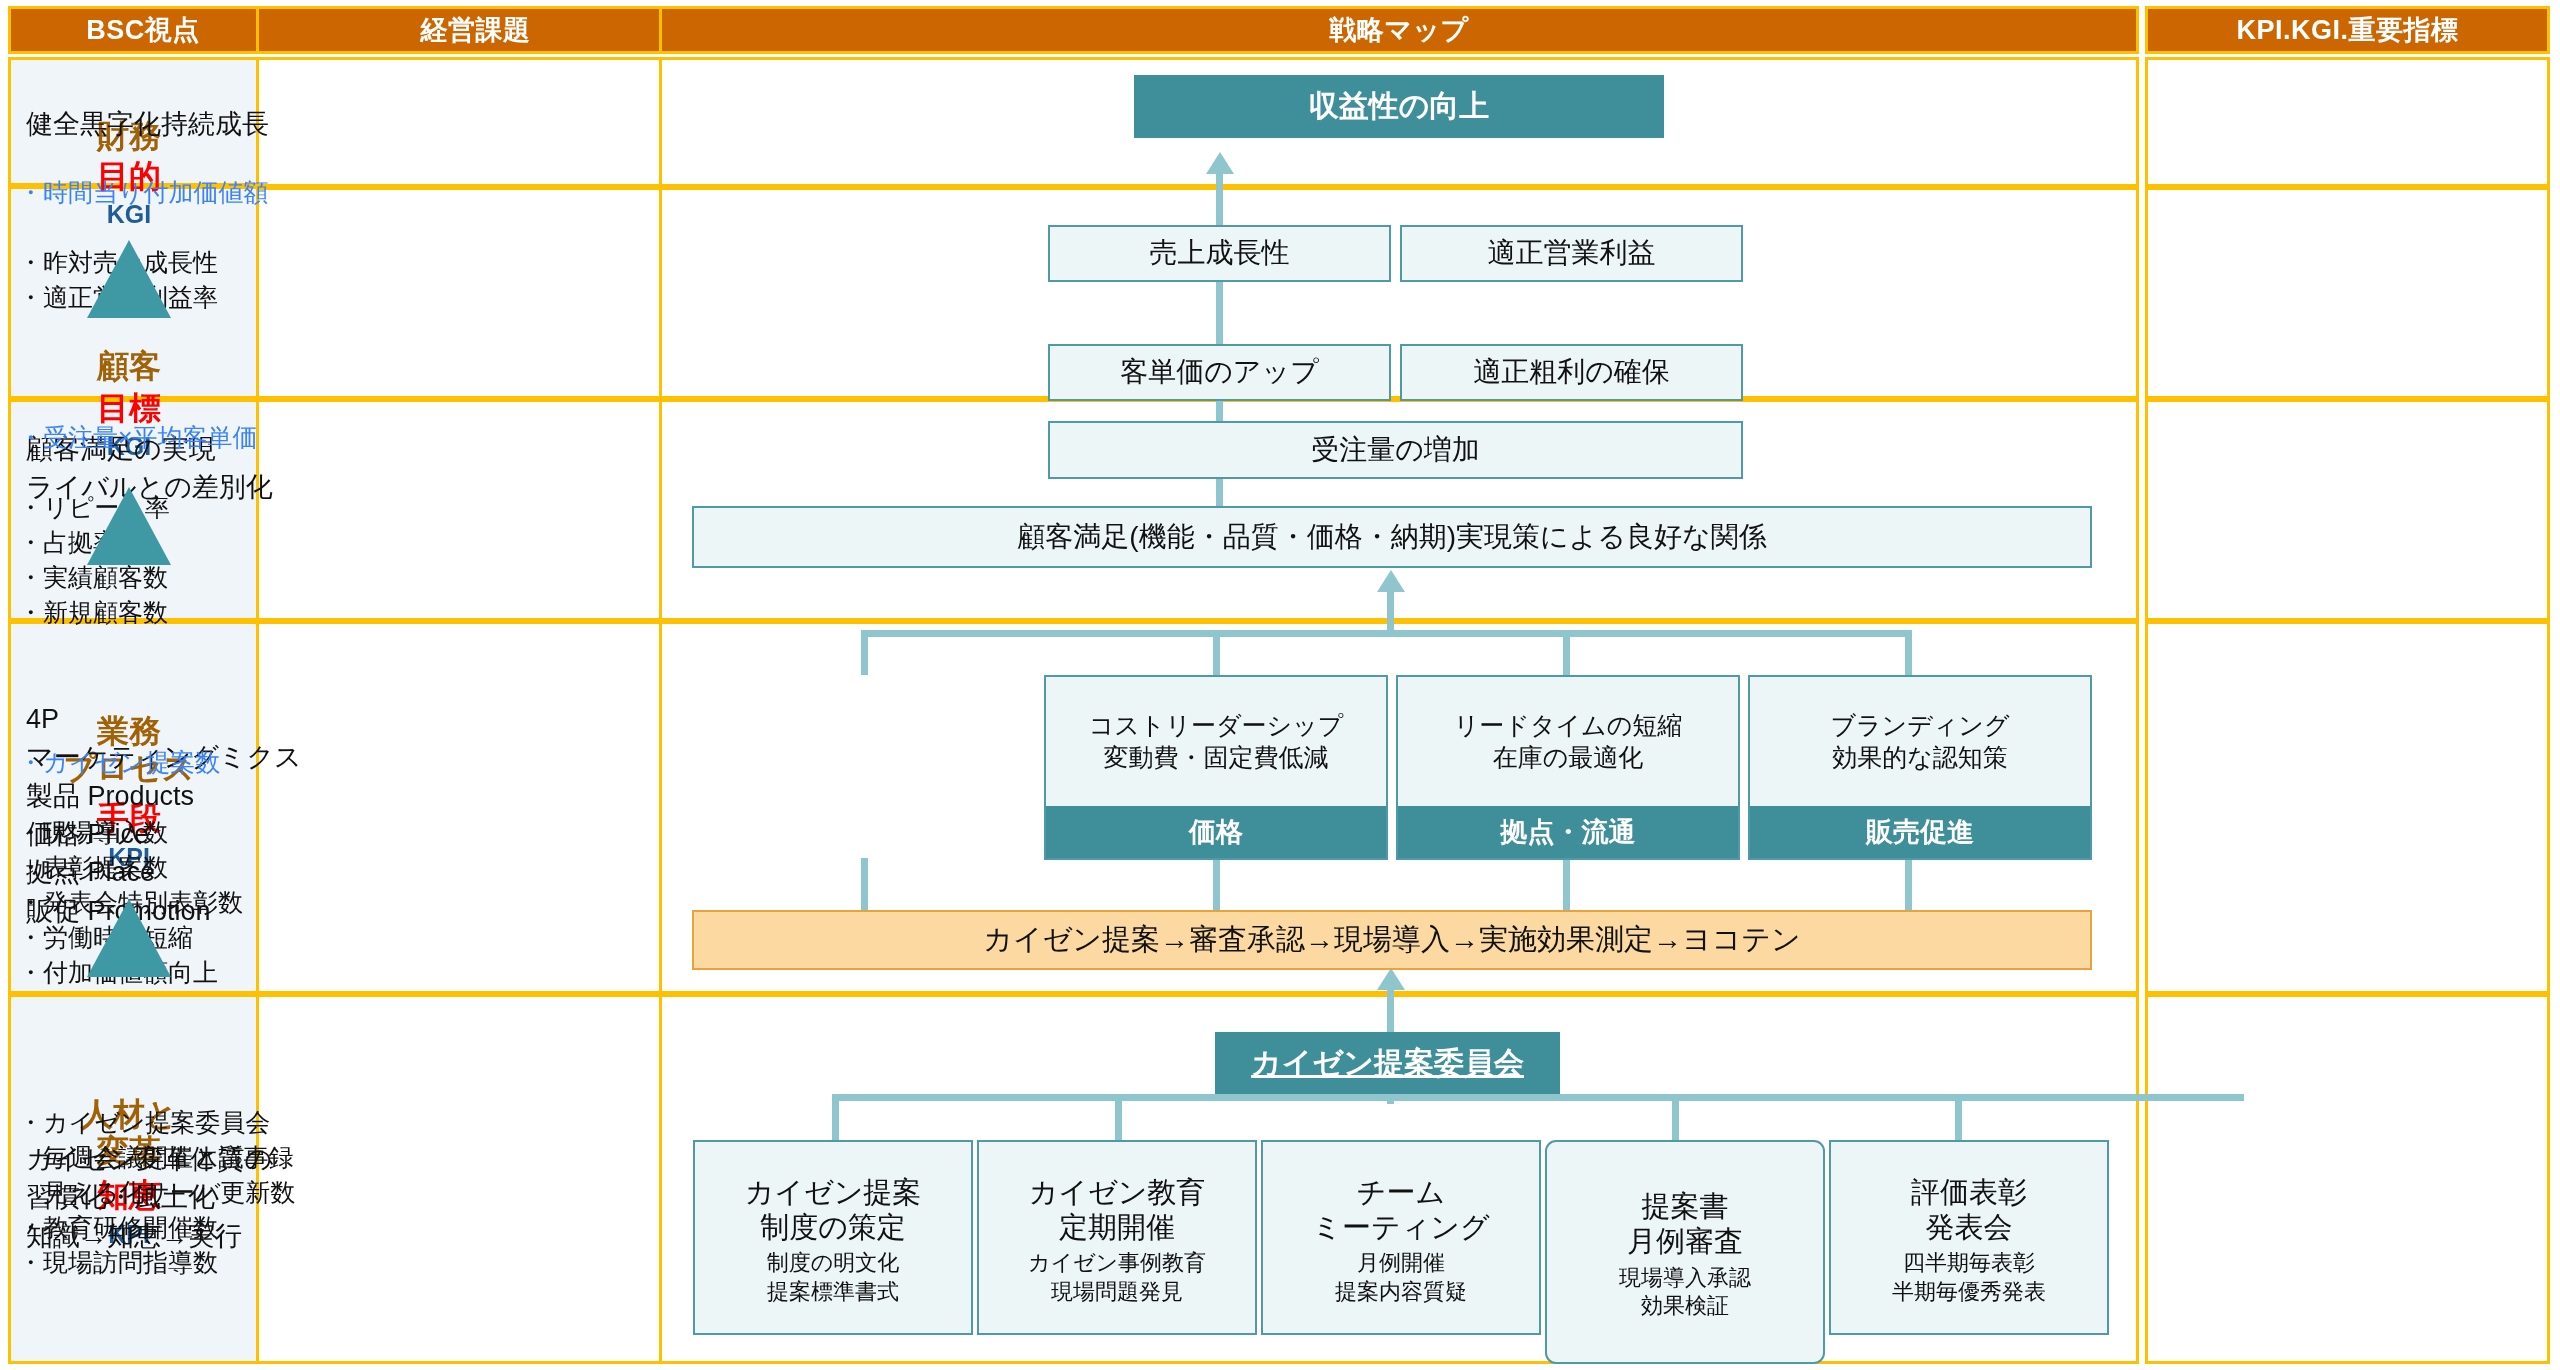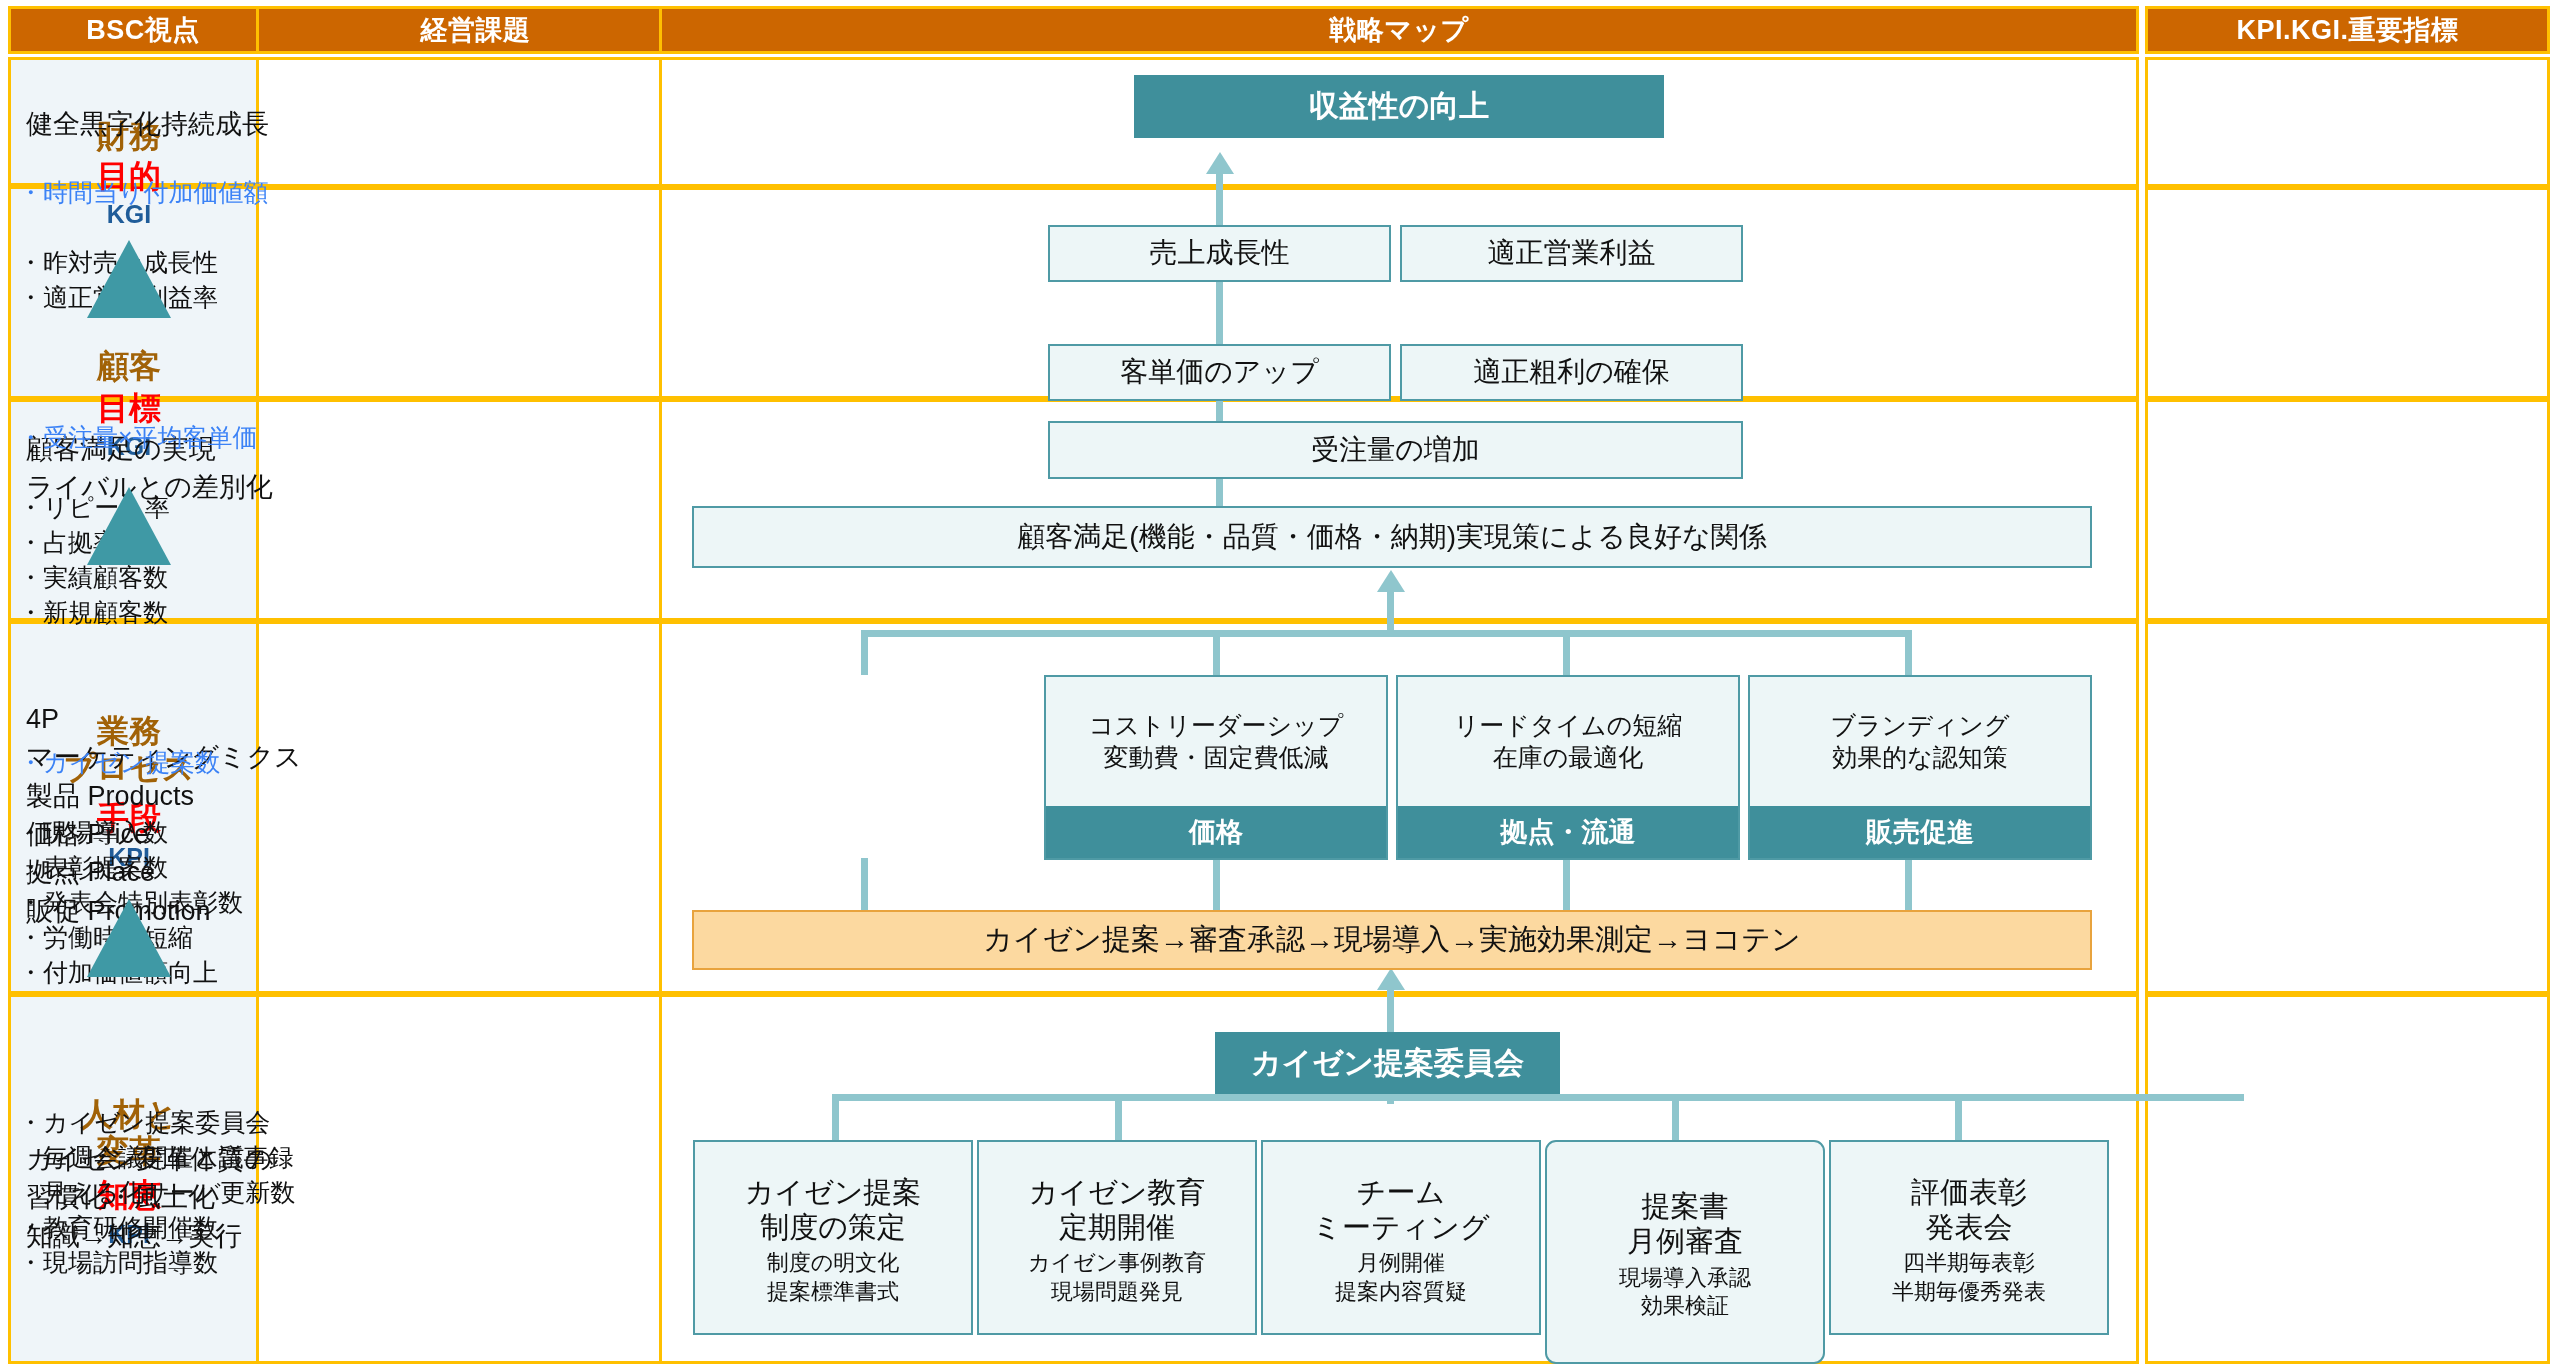--- a/index.html
+++ b/index.html
@@ -275,21 +275,21 @@
   <div class="cn cn-v" style="left:861px;top:858px;height:56px;"></div>
   <div class="cn cn-v" style="left:1213px;top:858px;height:56px;"></div>
   <div class="cn cn-v" style="left:1563px;top:858px;height:56px;"></div>
   <div class="cn cn-v" style="left:1905px;top:858px;height:56px;"></div>
 
   <div class="node n-orange" style="left:692px;top:910px;width:1400px;height:60px;">カイゼン提案→審査承認→現場導入→実施効果測定→ヨコテン</div>
 
   <div class="cn cn-v" style="left:1387px;top:990px;height:42px;"></div>
   <div class="arrow-up" style="left:1377px;top:968px;"></div>
 
-  <div class="node n-dark" style="left:1215px;top:1032px;width:345px;height:62px;">カイゼン提案委員会</div>
+  <div class="node n-dark" style="left:1215px;top:1032px;width:345px;height:62px;text-decoration:underline;">カイゼン提案委員会</div>
 
   <div class="cn cn-h" style="left:832px;top:1094px;width:1412px;"></div>
   <div class="cn cn-v" style="left:832px;top:1094px;height:52px;"></div>
   <div class="cn cn-v" style="left:1115px;top:1094px;height:52px;"></div>
   <div class="cn cn-v" style="left:1387px;top:1094px;height:10px;"></div>
   <div class="cn cn-v" style="left:1672px;top:1094px;height:52px;"></div>
   <div class="cn cn-v" style="left:1955px;top:1094px;height:52px;"></div>
 
   <div class="leaf" style="left:693px;top:1140px;width:280px;height:195px;">
     <div class="ttl" style="white-space:pre-line">カイゼン提案

